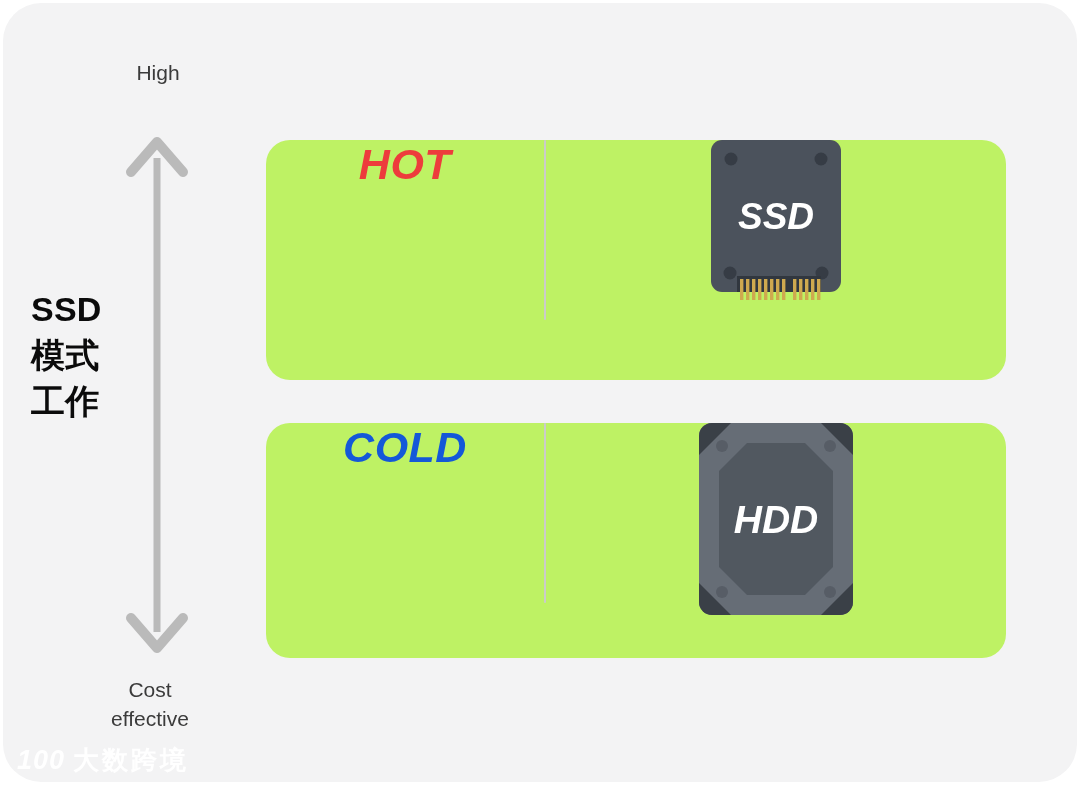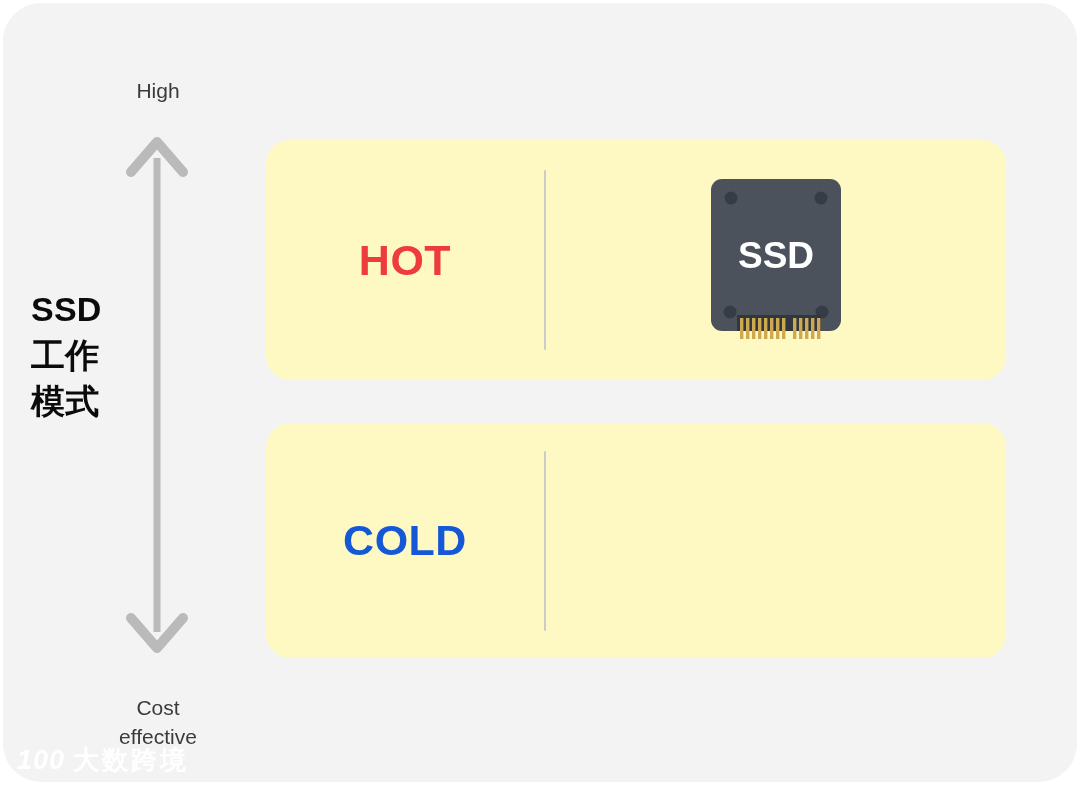--- a/index.html
+++ b/index.html
@@ -16,47 +16,47 @@
     border-radius: 38px;
   }
   
   .axis-top-label, .axis-bottom-label {
     position: absolute;
     width: 220px;
     text-align: center;
     font-size: 21px;
     line-height: 29px;
     color: #3b3b3b;
-    margin-top: 18px;
   }
   .axis-top-label { left: 45px; top: 55px; }
-  .axis-bottom-label { left: 45px; top: 672px; text-align: center; }
+  .axis-bottom-label { left: 37px; top: 672px; text-align: center; }
   .axis-arrow {
     position: absolute;
     left: 114px; top: 133px;
     width: 80px; height: 518px;
   }
   .side-title {
     position: absolute;
     left: 28px; top: 283px;
     font-size: 34px;
     font-weight: 600;
     line-height: 46px;
     color: #0b0b0b;
     letter-spacing: 0.2px;
   }
   
   .card {
     position: absolute;
     left: 263px;
     width: 740px;
-    background: #fef9c3;
+    background: #bef264;
     border-radius: 24px;
     display: flex;
-    align-items: center;
+    align-items: flex-start;
+    font-style: italic;
   }
   .card-hot  { top: 137px; height: 240px; }
   .card-cold { top: 420px; height: 235px; }
   .card-label-zone {
     width: 278px;
     display: flex;
     justify-content: center;
     align-items: center;
   }
   .card-label {
@@ -112,22 +112,22 @@
   </div>
 
   <svg class="axis-arrow" viewBox="0 0 80 518">
     <line x1="40" y1="22" x2="40" y2="496" stroke="#bababa" stroke-width="7"></line>
     <polyline points="14,36 40,6 66,36" fill="none" stroke="#bababa" stroke-width="10" stroke-linecap="round" stroke-linejoin="round"></polyline>
     <polyline points="14,482 40,512 66,482" fill="none" stroke="#bababa" stroke-width="10" stroke-linecap="round" stroke-linejoin="round"></polyline>
   </svg>
 
   <div class="side-title">
     <div>SSD</div>
+    <div>模式</div>
     <div>工作</div>
-    <div>模式</div>
   </div>
 
   <div class="axis-bottom-label">
     <div>Cost</div>
     <div>effective</div>
   </div>
 
   <div class="card card-hot">
     <div class="card-label-zone">
       <span class="card-label" style="color: rgb(237, 60, 60);">HOT</span>
@@ -162,20 +162,46 @@
         <text class="device-label" x="65" y="89" text-anchor="middle" font-size="37" fill="#ffffff">SSD</text>
       </svg>
     </div>
   </div>
 
   <div class="card card-cold">
     <div class="card-label-zone">
       <span class="card-label" style="color: rgb(20, 88, 216);">COLD</span>
     </div>
     <div class="card-divider"></div>
+    <div class="icon-zone">
+
+      <svg width="154" height="192" viewBox="0 0 154 192">
+        <defs>
+          <clipPath id="hddClip">
+              <rect x="0" y="0" width="154" height="192" rx="13"></rect>
+            </clipPath>
+        </defs>
+        <g clip-path="url(#hddClip)">
+          <rect x="0" y="0" width="154" height="192" fill="#666d76"></rect>
+
+          <path d="M0,0 L32,0 L0,32 Z" fill="#3a4047"></path>
+          <path d="M154,0 L122,0 L154,32 Z" fill="#3a4047"></path>
+          <path d="M0,192 L32,192 L0,160 Z" fill="#3a4047"></path>
+          <path d="M154,192 L122,192 L154,160 Z" fill="#3a4047"></path>
+
+          <path d="M48,20 L106,20 L134,48 L134,144 L106,172 L48,172 L20,144 L20,48 Z" fill="#515860"></path>
+
+          <circle cx="23" cy="23" r="6" fill="#575d66"></circle>
+          <circle cx="131" cy="23" r="6" fill="#575d66"></circle>
+          <circle cx="23" cy="169" r="6" fill="#575d66"></circle>
+          <circle cx="131" cy="169" r="6" fill="#575d66"></circle>
+        </g>
+        <text class="device-label" x="77" y="110" text-anchor="middle" font-size="39" fill="#ffffff">HDD</text>
+      </svg>
+    </div>
   </div>
 
   <div class="watermark">
     <span class="logo">100</span>
     <span class="wm-text">大数跨境</span>
   </div>
 
 </div>
 
 </body></html>

